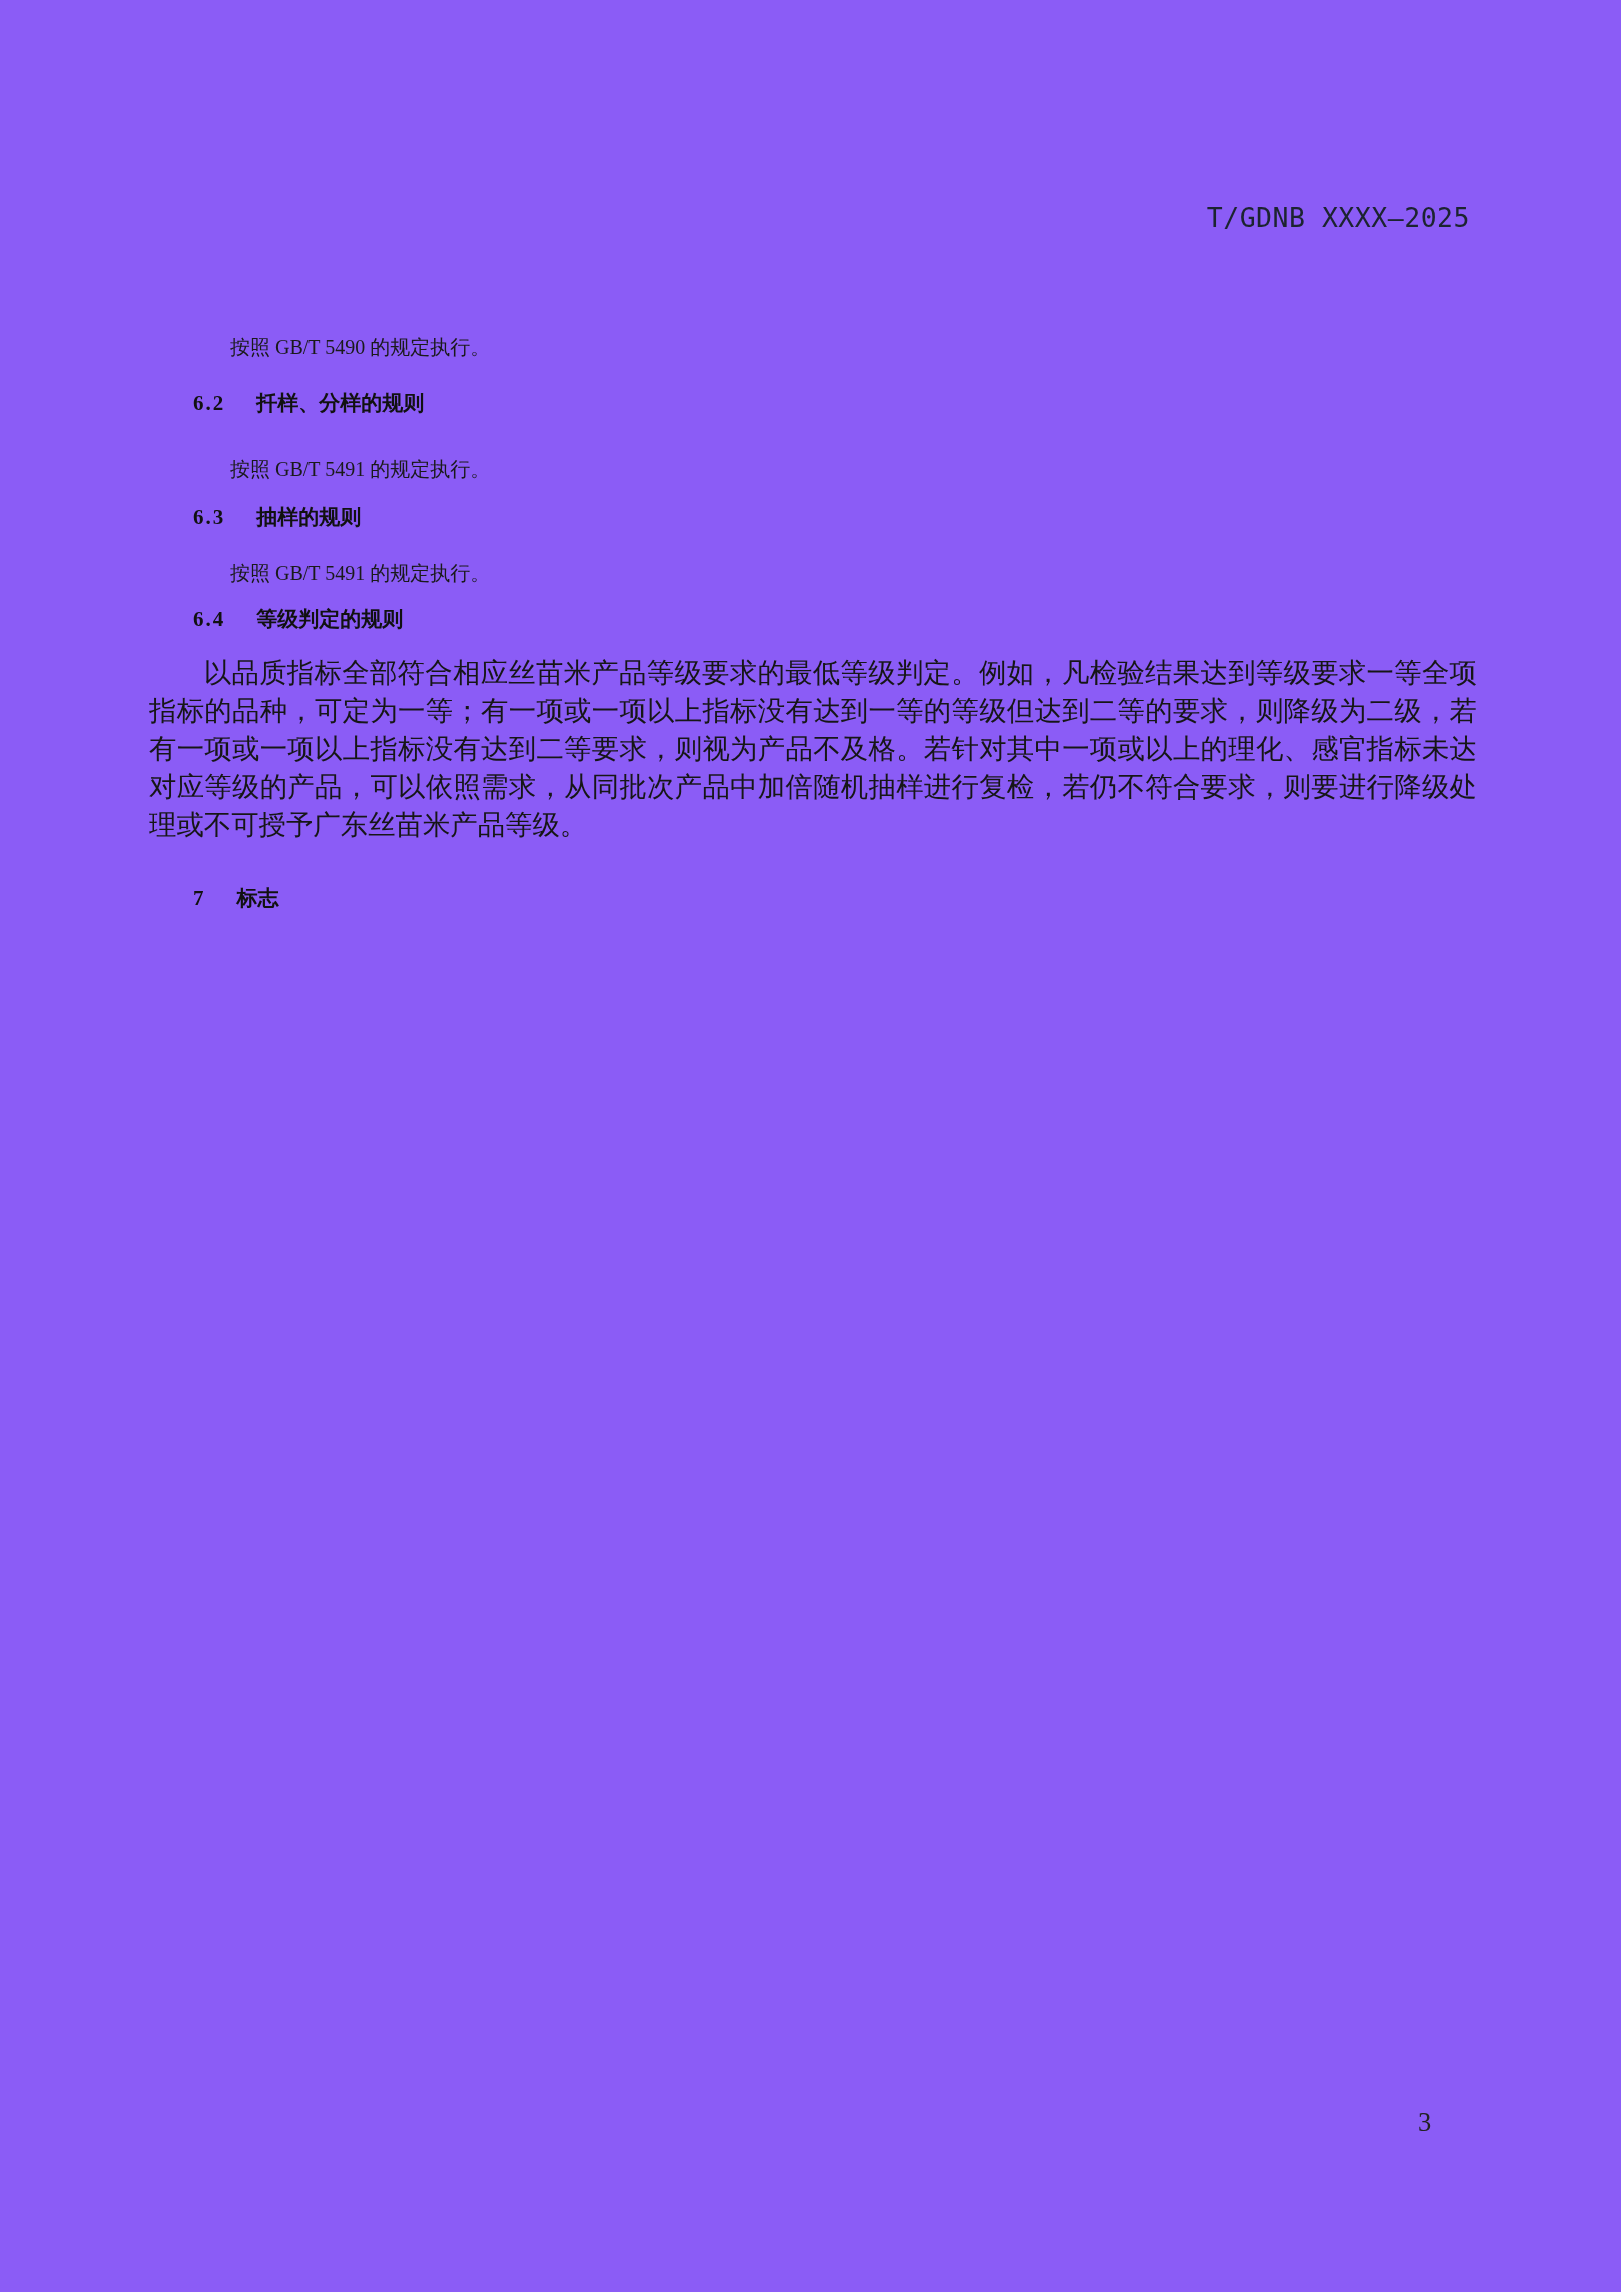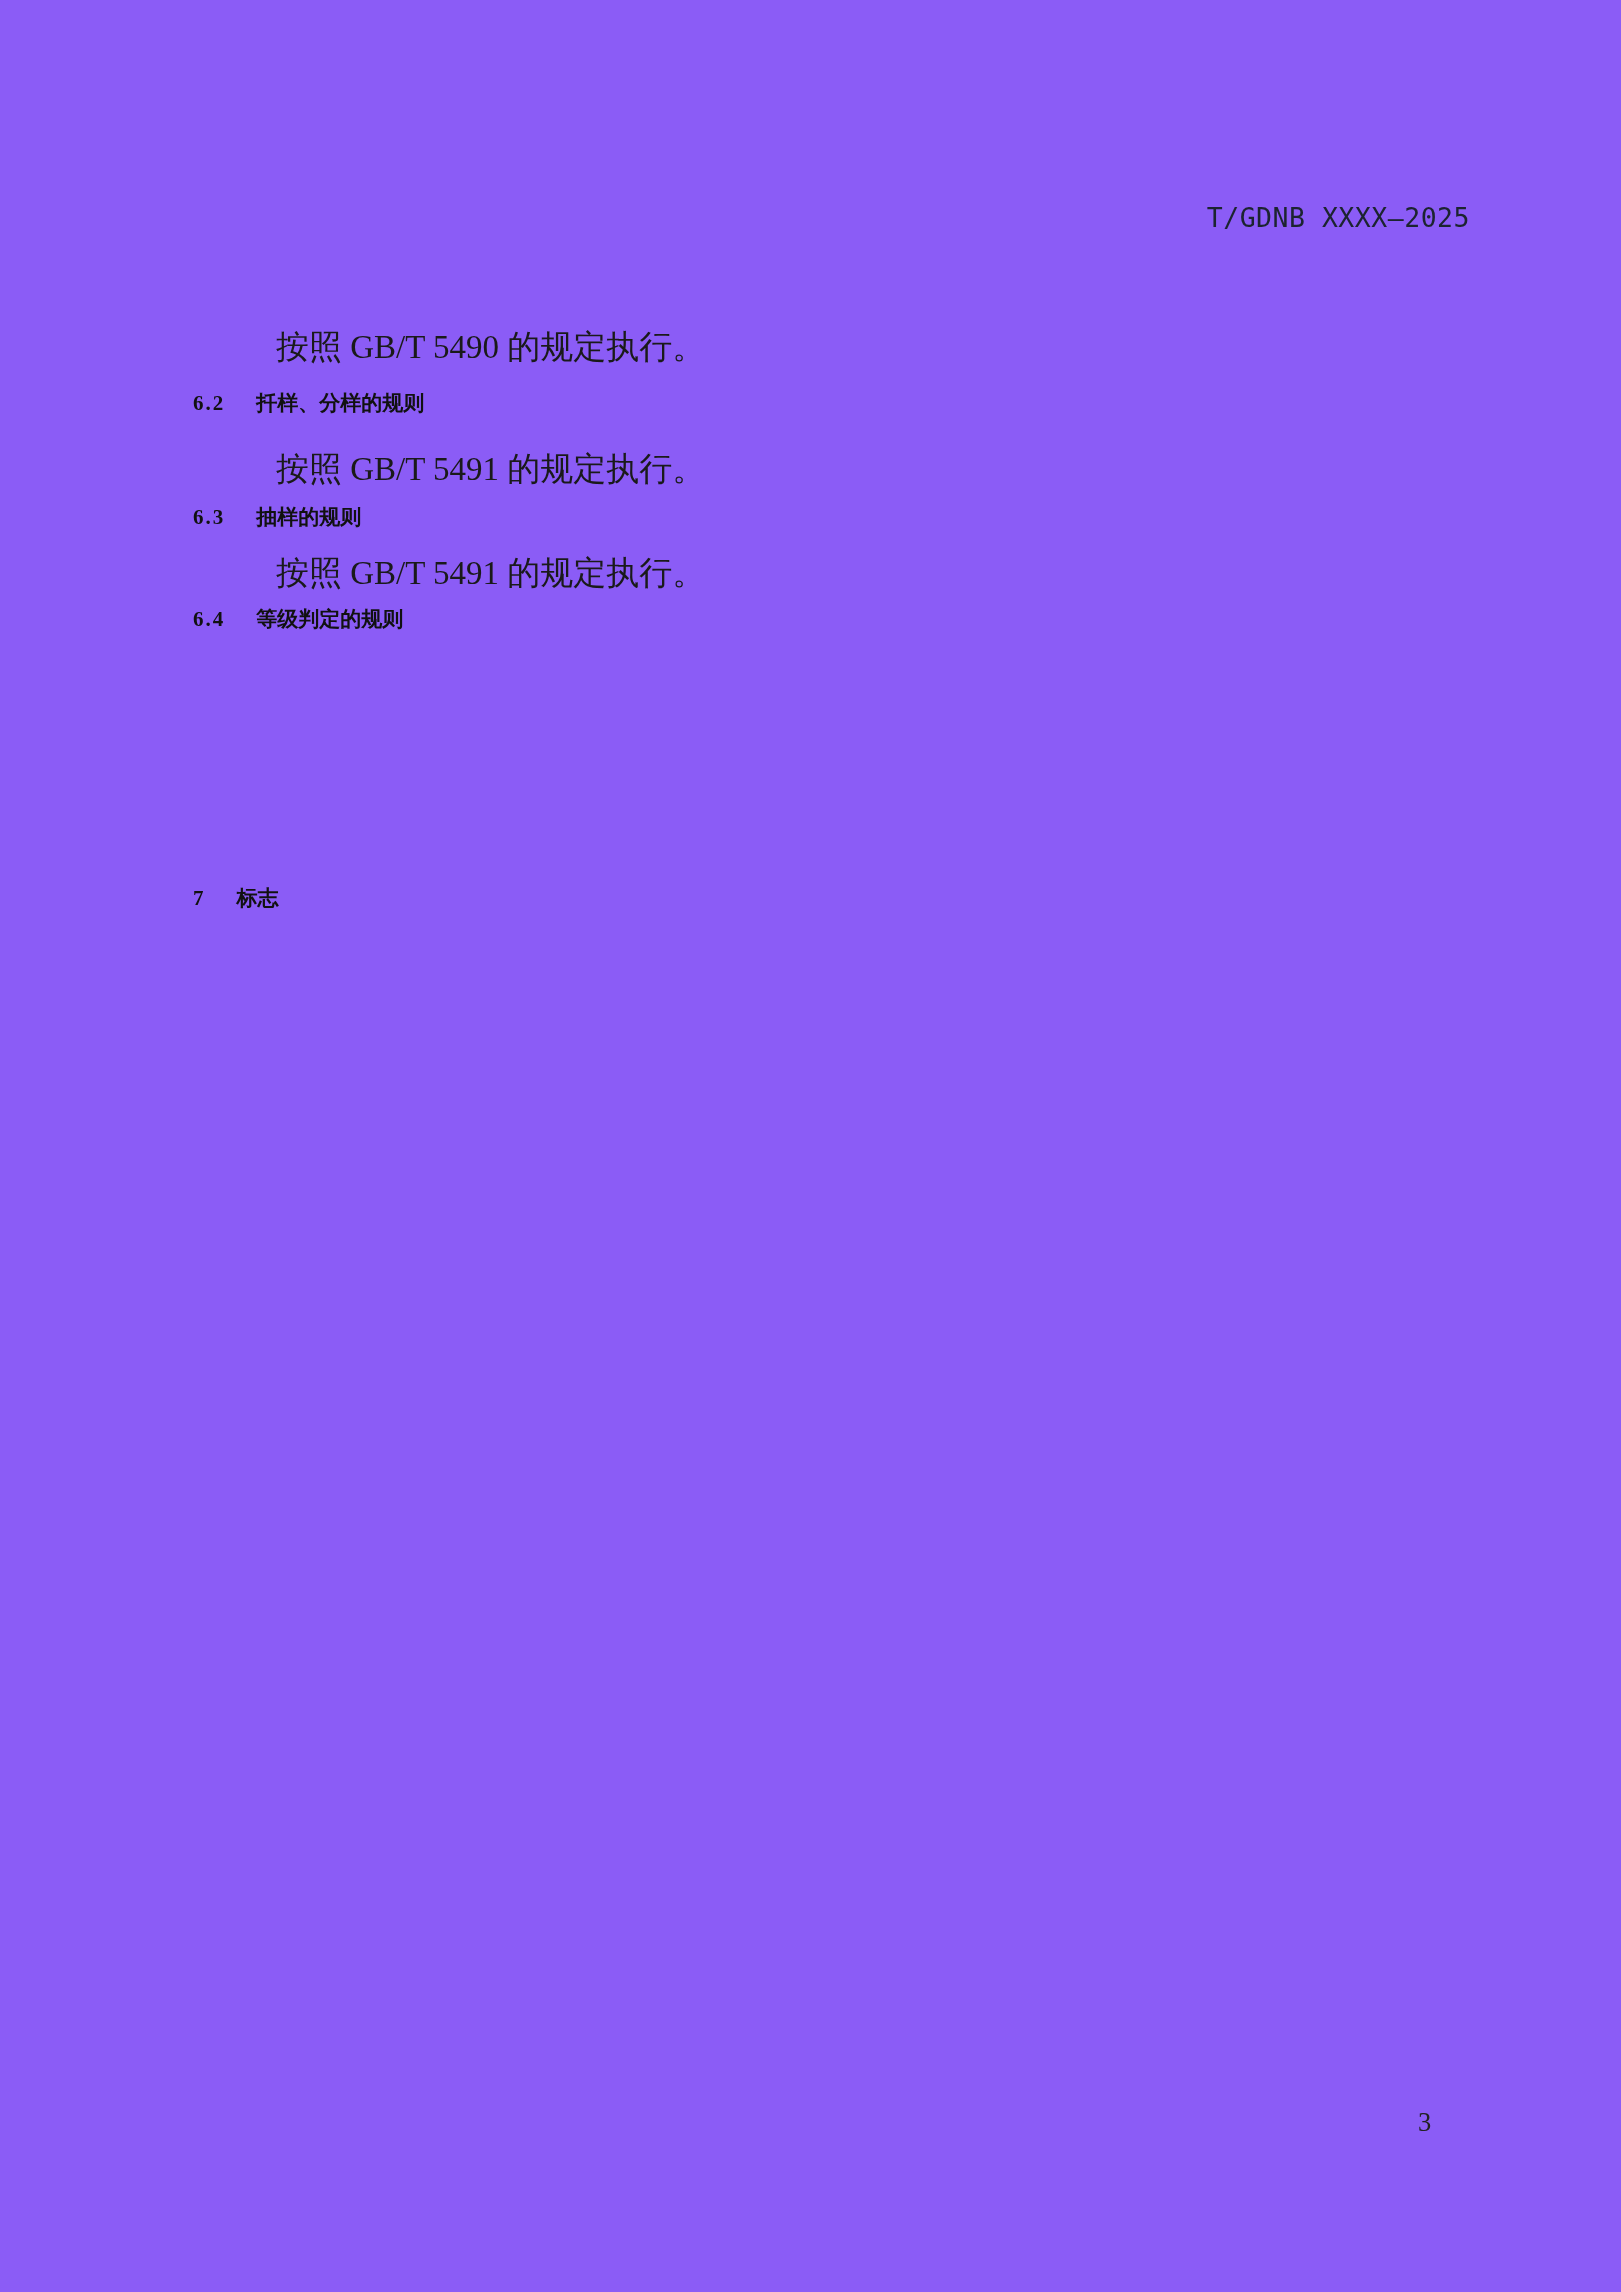--- a/index.html
+++ b/index.html
@@ -23,24 +23,24 @@
     right: 151px;
     font-family: "DejaVu Sans Mono", "Liberation Sans", sans-serif;
     font-size: 26.5px;
     letter-spacing: 0.5px;
     color: #1c2430;
     white-space: nowrap;
   }
   
   .clause {
     position: absolute;
-    left: 210px;
+    left: 190px;
     width: 1284px;
     text-indent: 2em;
-    font-size: 33px;
+    font-size: 20px;
     line-height: 33px;
     white-space: nowrap;
   }
   
   .heading {
     position: absolute;
     left: 193px;
     font-family: Liberation Serif, serif;
     font-weight: 700;
     font-size: 21px;
@@ -105,20 +105,21 @@
   <div class="clause c-62">按照 GB/T 5491 的规定执行。</div>
 
   <div class="heading h-63">
     <span class="num">6.3</span><span>抽样的规则</span>
   </div>
   <div class="clause c-63">按照 GB/T 5491 的规定执行。</div>
 
   <div class="heading h-64">
     <span class="num">6.4</span><span>等级判定的规则</span>
   </div>
+  <div class="para para-64">以品质指标全部符合相应丝苗米产品等级要求的最低等级判定。例如，凡检验结果达到等级要求一等全项指标的品种，可定为一等；有一项或一项以上指标没有达到一等的等级但达到二等的要求，则降级为二级，若有一项或一项以上指标没有达到二等要求，则视为产品不及格。若针对其中一项或以上的理化、感官指标未达对应等级的产品，可以依照需求，从同批次产品中加倍随机抽样进行复检，若仍不符合要求，则要进行降级处理或不可授予广东丝苗米产品等级。</div>
 
   <div class="heading h-7">
     <span class="num">7</span><span>标志</span>
   </div>
 
   <div class="page-number">3</div>
 
 </div>
 
 

